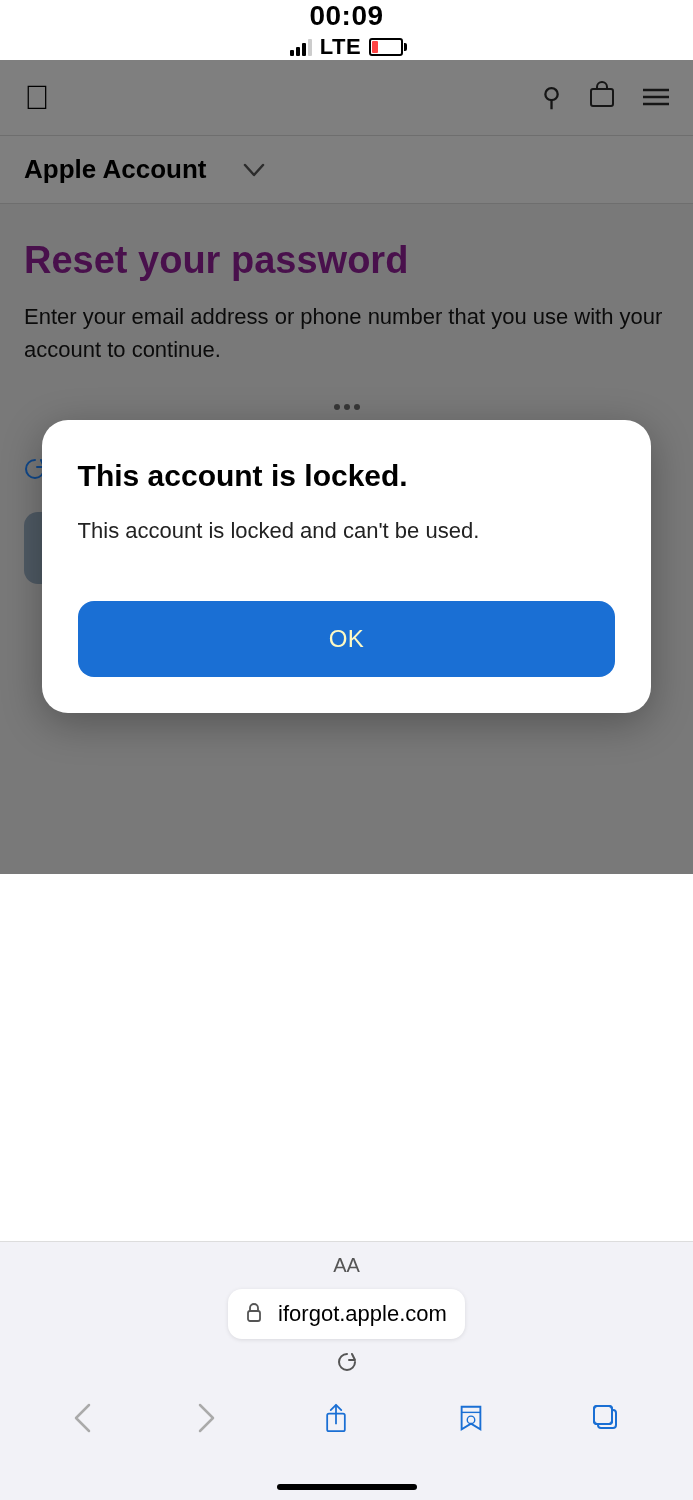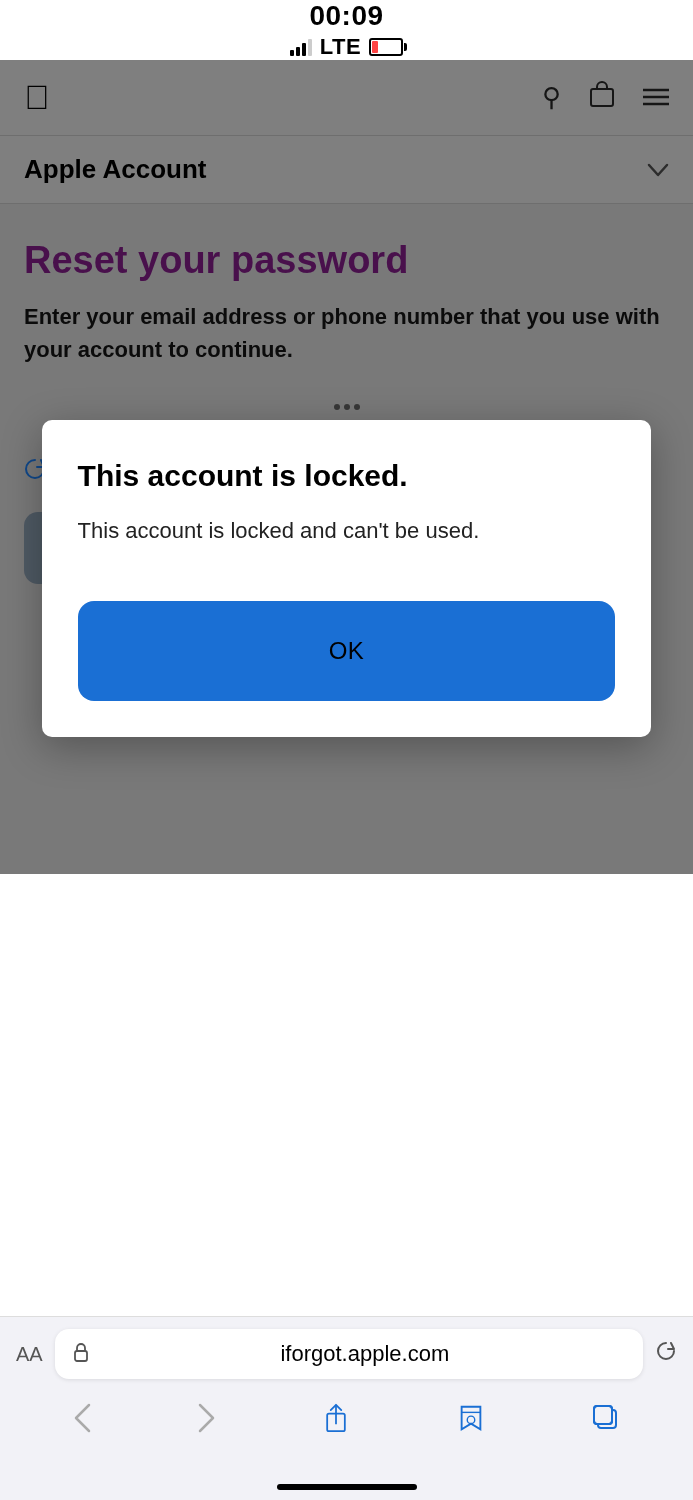--- a/index.html
+++ b/index.html
@@ -124,21 +124,20 @@
       font-size: 26px;
       color: #222;
     }
 
     
     .account-nav {
       background: rgba(200, 200, 200, 0.85);
       padding: 18px 24px;
       display: flex;
       align-items: center;
-      justify-content: space-between;
       border-bottom: 1px solid #aaa;
       gap: 37px;
     }
 
     .account-nav-title {
       font-size: 26px;
       font-weight: 700;
       color: #000;
     }
 
@@ -158,21 +157,20 @@
       font-weight: 700;
       color: #701a75;
       margin-bottom: 18px;
       line-height: 1.1;
     }
 
     .page-subtitle {
       font-size: 22px;
       color: #111;
       line-height: 1.5;
-      font-weight: bold;
     }
 
     
     .captcha-area {
       background: rgba(190, 190, 190, 0.8);
       padding: 10px 24px 20px;
       min-height: 60px;
     }
 
     .captcha-dots {
@@ -250,21 +248,21 @@
       background: rgba(0,0,0,0.35);
       display: flex;
       align-items: flex-start;
       justify-content: center;
       padding-top: 360px;
       z-index: 100;
     }
 
     .modal {
       background: #fff;
-      border-radius: 10px;
+      border-radius: 26px;
       width: 88%;
       max-width: 640px;
       padding: 38px 36px 36px;
       box-shadow: 0 10px 40px rgba(0,0,0,0.3);
     }
 
     .modal-title {
       font-size: 30px;
       font-weight: 700;
       color: #000;
@@ -275,24 +273,24 @@
     .modal-body {
       font-size: 22px;
       color: #222;
       line-height: 1.5;
       margin-bottom: 54px;
     }
 
     .modal-ok-btn {
       width: 100%;
       background: #1a6fd4;
-      color: #000000;
+      color: #fef9c3;
       border: none;
       border-radius: 16px;
-      padding: 36px;
+      padding: 24px;
       font-size: 24px;
       font-weight: 500;
       cursor: pointer;
       letter-spacing: 0.3px;
     }
 
     
     .safari-bottom {
       position: absolute;
       bottom: 0;
@@ -300,20 +298,21 @@
       width: 100%;
       background: #f2f2f7;
       border-top: 1px solid #ddd;
     }
 
     .address-bar-row {
       display: flex;
       align-items: center;
       padding: 12px 16px 10px;
       gap: 12px;
+      flex-direction: column;
     }
 
     .aa-text {
       font-size: 20px;
       font-weight: 500;
       color: #555;
       white-space: nowrap;
     }
 
     .address-bar {

